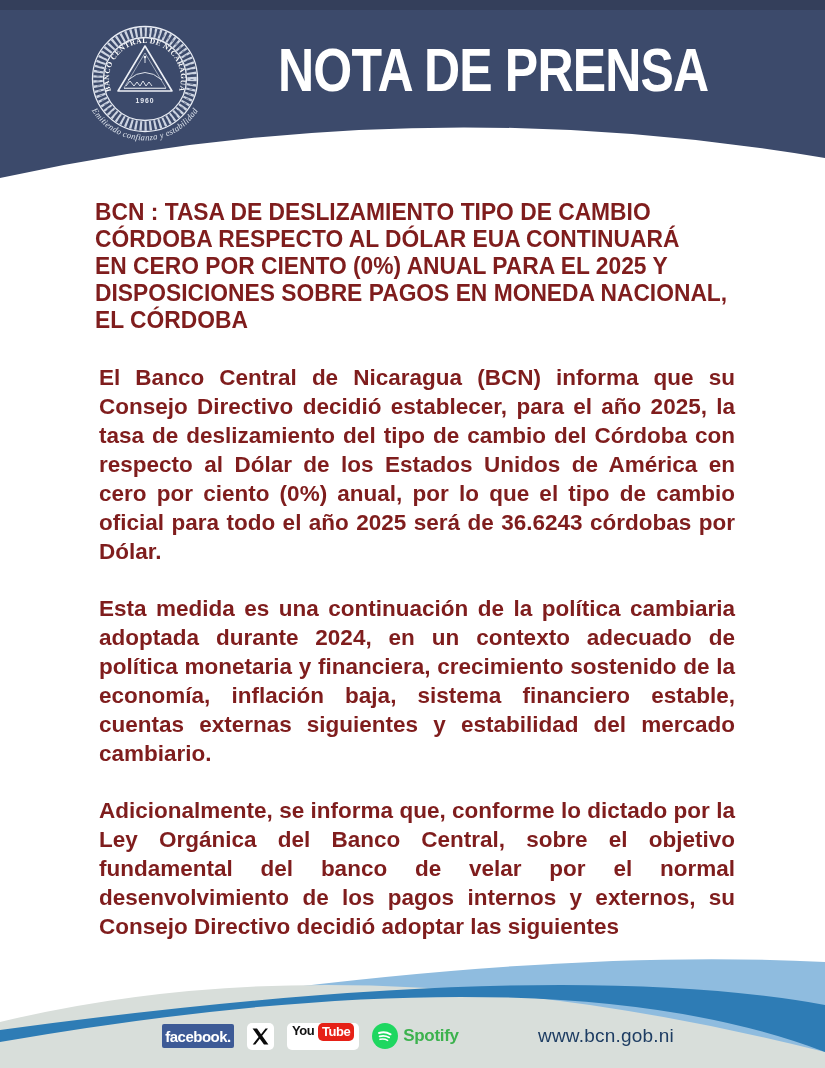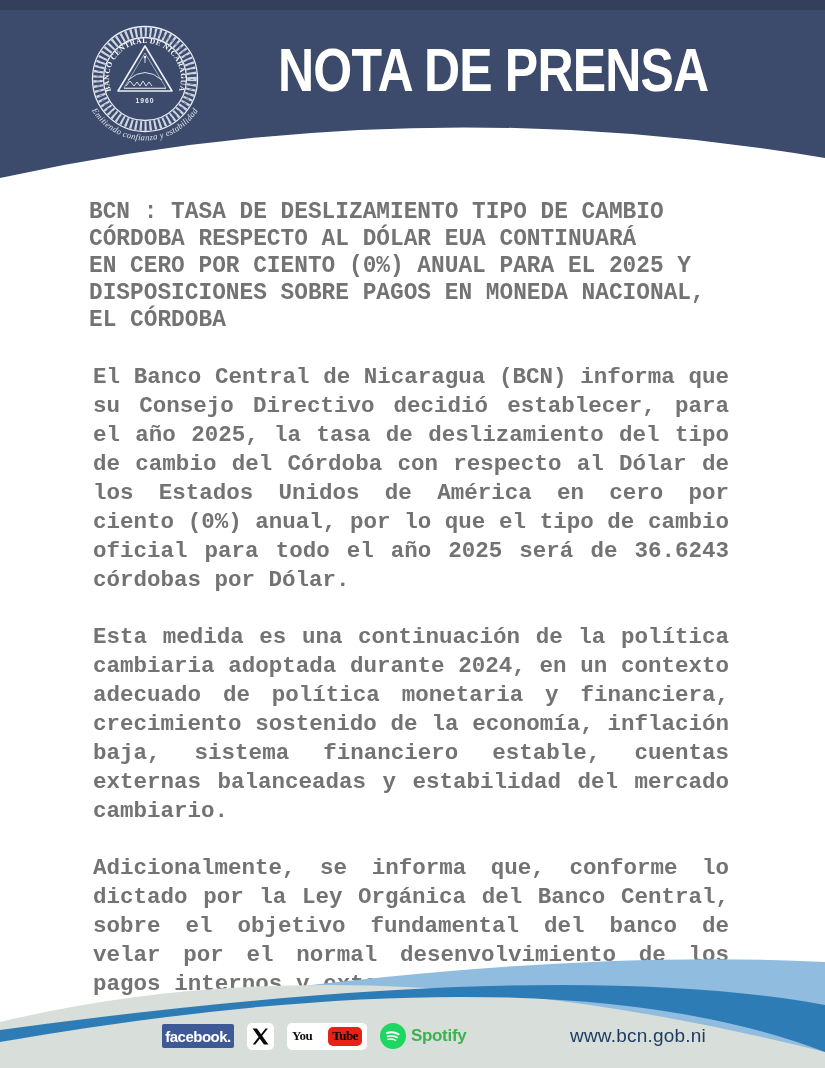--- a/index.html
+++ b/index.html
@@ -19,21 +19,21 @@
   .masthead .top-strip{position:absolute;top:0;left:0;width:100%;height:10px;background:var(--navy-dark);}
   .masthead .curve{position:absolute;left:0;top:0;width:825px;height:192px;display:block;}
   .logo-wrap{position:absolute;left:60px;top:2px;width:170px;height:170px;}
   .masthead h1{
     position:absolute;left:278px;top:34px;margin:0;
     color:#ffffff;font-size:61px;font-weight:bold;line-height:72px;
     letter-spacing:-1px;white-space:nowrap;
     transform:scaleX(0.82);transform-origin:left center;
   }
   
-  .doc{position:absolute;left:89px;top:192px;width:640px;color:#737373;font-family:Liberation Mono, monospace;}
+  .doc{position:absolute;left:95px;top:192px;width:640px;color:#7f1d1d;}
   .headline{
     margin:6px 0 30px 0;font-weight:bold;font-size:24px;line-height:27px;
     transform:scaleX(0.95);transform-origin:left top;
   }
   .headline div{white-space:nowrap;}
   .doc p{
     margin:0 0 28px 4px;font-weight:bold;font-size:22.5px;line-height:29px;
     text-align:justify;text-justify:inter-word;
   }
   
@@ -44,31 +44,31 @@
     width:72px;height:24px;background:var(--facebook-blue);border-radius:2px;
     color:#fff;font-weight:bold;font-size:15px;letter-spacing:-0.5px;
     display:flex;align-items:center;justify-content:center;
   }
   .x-badge{
     width:27px;height:27px;background:#fff;border-radius:5px;
     display:flex;align-items:center;justify-content:center;
   }
   .yt-badge{
     height:27px;background:#fff;border-radius:5px;padding:0 5px;
-    display:flex;align-items:center;gap:16px;font-family:Liberation Serif, serif;
+    display:flex;align-items:flex-start;gap:4px;
   }
   .yt-you{color:#111;font-weight:bold;font-size:13px;letter-spacing:-0.5px;}
   .yt-tube{
-    background:var(--youtube-red);color:#000000;font-weight:bold;font-size:13px;
+    background:var(--youtube-red);color:#ffffff;font-weight:bold;font-size:13px;
     border-radius:5px;padding:1px 4px 2px 4px;letter-spacing:-0.5px;
   }
   .spotify-badge{display:flex;align-items:center;gap:5px;}
   .spotify-label{color:var(--spotify-text-green);font-weight:bold;font-size:17px;letter-spacing:-0.3px;text-align:center;}
   .website{
-    position:absolute;left:570px;top:89px;
+    position:absolute;left:538px;top:89px;
     color:var(--website-text);font-size:19px;letter-spacing:0.2px;
   }
 </style>
 </head>
 <body>
 
 <div class="page">
 
   <header class="masthead">
     <div class="top-strip"></div>
@@ -117,21 +117,21 @@
   <main class="doc">
     <div class="headline">
       <div>BCN : TASA DE DESLIZAMIENTO TIPO DE CAMBIO</div>
       <div>CÓRDOBA RESPECTO AL DÓLAR EUA CONTINUARÁ</div>
       <div>EN CERO POR CIENTO (0%) ANUAL PARA EL 2025 Y</div>
       <div>DISPOSICIONES SOBRE PAGOS EN MONEDA NACIONAL,</div>
       <div>EL CÓRDOBA</div>
     </div>
 
     <p>El Banco Central de Nicaragua (BCN) informa que su Consejo Directivo decidió establecer, para el año 2025, la tasa de deslizamiento del tipo de cambio del Córdoba con respecto al Dólar de los Estados Unidos de América en cero por ciento (0%) anual, por lo que el tipo de cambio oficial para todo el año 2025 será de 36.6243 córdobas por Dólar.</p>
-    <p>Esta medida es una continuación de la política cambiaria adoptada durante 2024, en un contexto adecuado de política monetaria y financiera, crecimiento sostenido de la economía, inflación baja, sistema financiero estable, cuentas externas balanceadas y estabilidad del mercado cambiario.</p>
+    <p>Esta medida es una continuación de la política cambiaria adoptada durante 2024, en un contexto adecuado de política monetaria y financiera, crecimiento sostenido de la economía, inflación baja, sistema financiero estable, cuentas externas siguientes y estabilidad del mercado cambiario.</p>
     <p>Adicionalmente, se informa que, conforme lo dictado por la Ley Orgánica del Banco Central, sobre el objetivo fundamental del banco de velar por el normal desenvolvimiento de los pagos internos y externos, su Consejo Directivo decidió adoptar las siguientes</p>
   </main>
 
   <footer class="footer">
     <svg class="waves" viewBox="0 0 825 132" preserveAspectRatio="none">
 
       <path d="M0,94 Q500,9 825,26 L825,132 L0,132 Z" fill="var(--footer-light-blue)"></path>
 
       <path d="M0,86 Q360,-1 825,116 L825,132 L0,132 Z" fill="var(--footer-gray)"></path>
 

